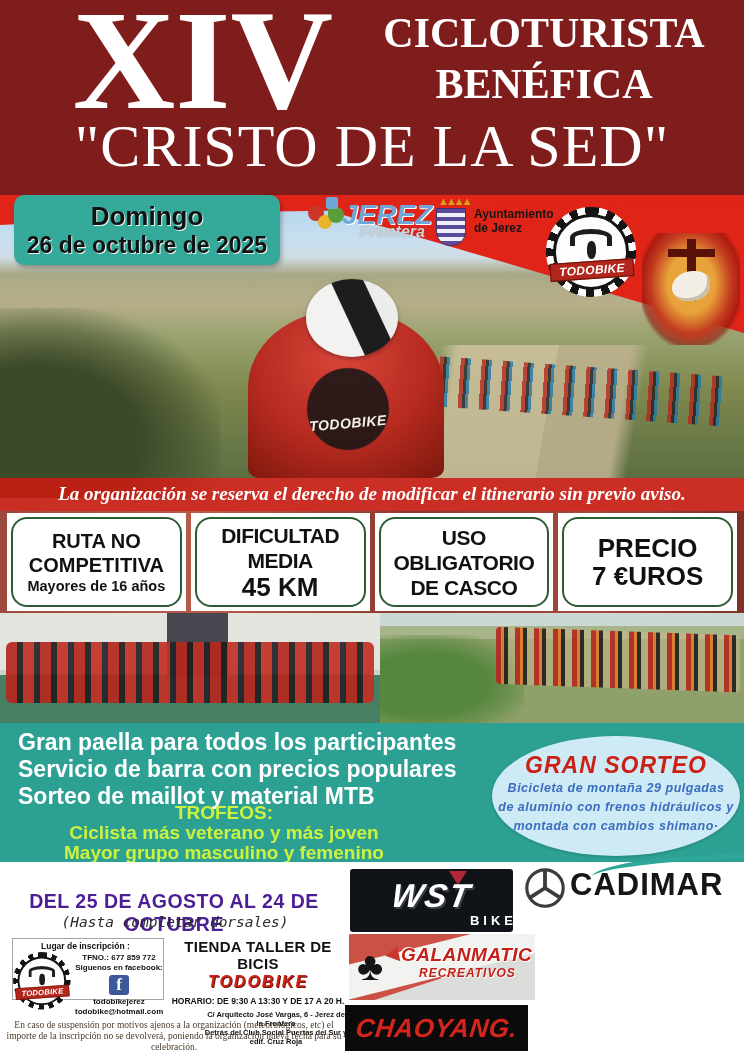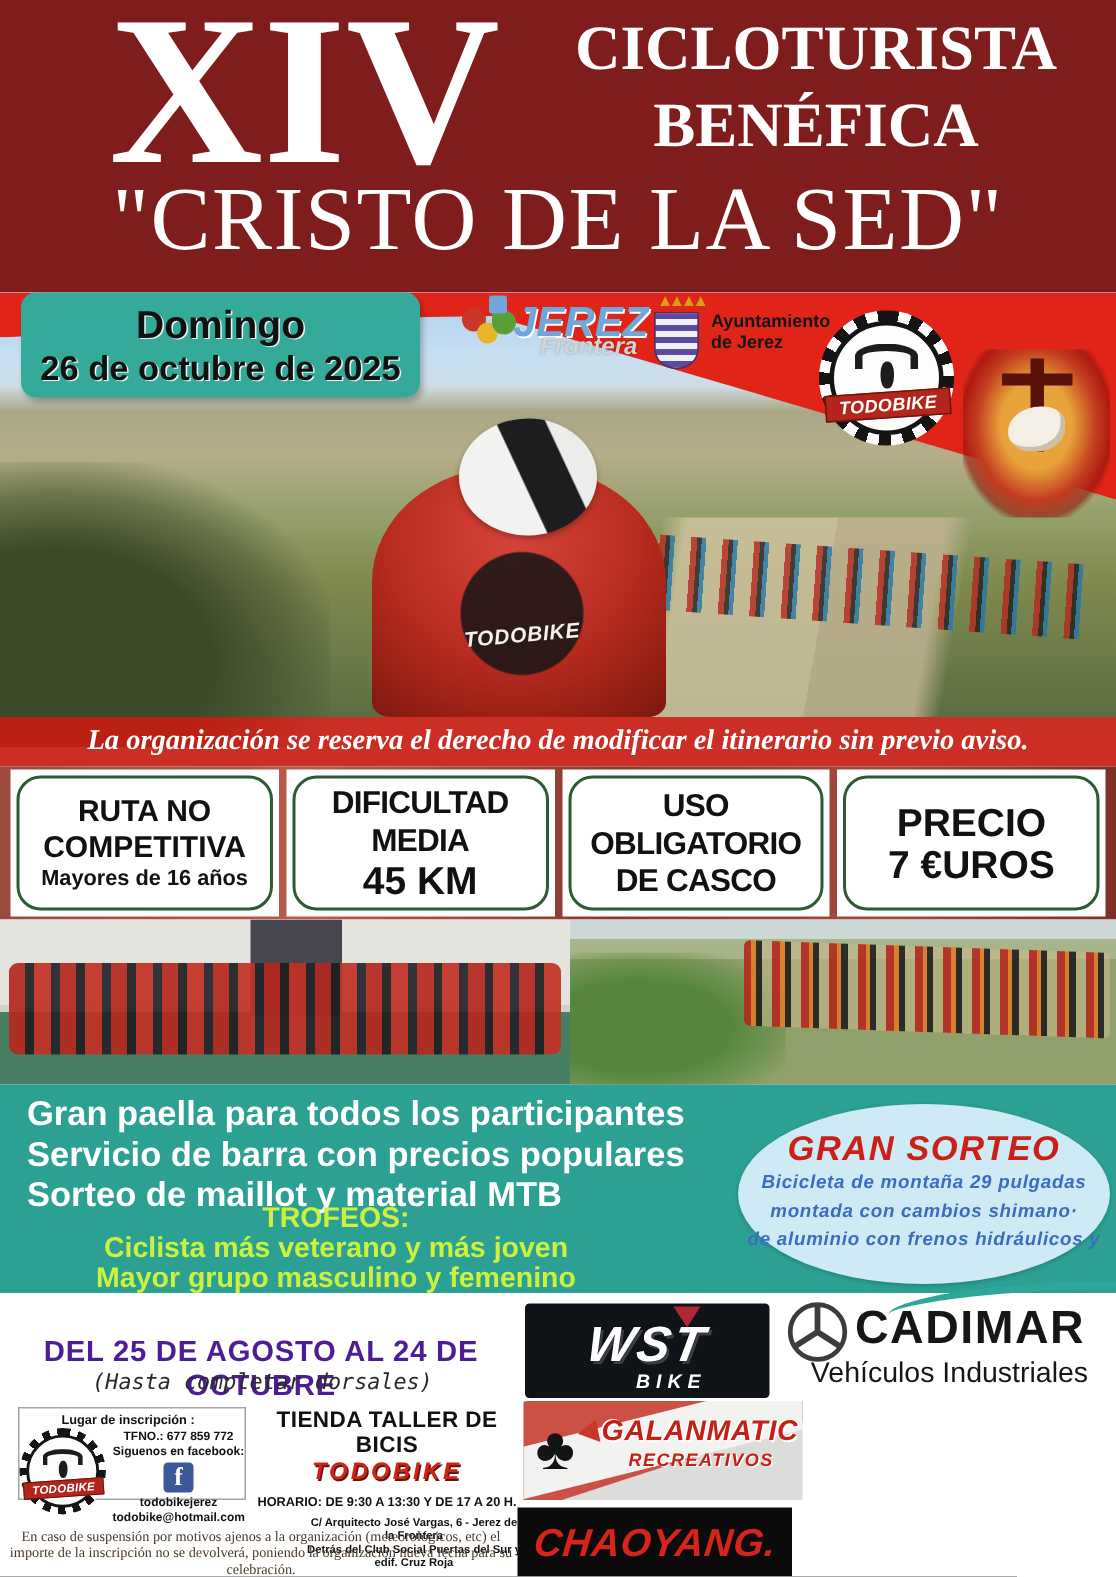--- a/index.html
+++ b/index.html
@@ -138,22 +138,22 @@
   .info-note{position:absolute;left:20px;top:52px;width:310px;text-align:center;color:#2a2a2a;
         font-family:"DejaVu Sans Mono",monospace;font-style:italic;font-size:14.5px;}
 
   .wst{position:absolute;left:350px;top:7px;width:163px;height:63px;background:#101318;border-radius:3px;
         overflow:hidden;}
   .wst-text{position:absolute;left:0;top:8px;width:100%;text-align:center;color:#fff;font-weight:bold;
         font-style:italic;font-size:33px;letter-spacing:2px;transform:skewX(-10deg);
         text-shadow:0 0 1px #0a0a0a,2px 2px 0 #3a3f46;}
   .wst-tri{position:absolute;left:99px;top:2px;width:0;height:0;border-left:9px solid transparent;
         border-right:9px solid transparent;border-top:14px solid #b32633;}
-  .wst-sub{position:absolute;left:16px;top:44px;width:100%;text-align:center;color:#fff;font-weight:bold;
-        font-style:italic;font-size:13px;letter-spacing:4px;}
+  .wst-sub{position:absolute;left:4px;top:44px;width:100%;text-align:right;color:#fff;font-weight:bold;
+        font-size:13px;letter-spacing:4px;}
   .cadimar{position:absolute;left:522px;top:3px;width:220px;height:66px;}
   .cad-star{position:absolute;left:2px;top:2px;width:42px;height:42px;}
   .cad-name{position:absolute;left:48px;top:2px;font-weight:bold;font-size:31px;letter-spacing:1px;color:#161616;}
   .cad-sub{position:absolute;left:2px;top:40px;width:218px;text-align:center;font-size:19px;color:#161616;}
 
   .insc-box{position:absolute;left:12px;top:76px;width:152px;height:62px;border:1px solid #a5a5a5;background:#fff;}
   .insc-label{position:absolute;left:28px;top:2px;font-weight:bold;font-size:8.5px;color:#111;}
   .badge-mini{position:absolute;left:0px;top:13px;transform:scale(.64);transform-origin:top left;}
   .insc-col{position:absolute;left:62px;top:14px;width:88px;text-align:center;color:#111;}
   .insc-phone,.insc-fb,.insc-handle,.insc-mail{font-weight:bold;font-size:8px;line-height:10px;}
@@ -300,22 +300,22 @@
       <div>Sorteo de maillot y material MTB</div>
     </div>
     <div class="trofeos">
       <div class="trofeos-title">TROFEOS:</div>
       <div class="trofeos-line">Ciclista más veterano y más joven</div>
       <div class="trofeos-line">Mayor grupo masculino y femenino</div>
     </div>
     <div class="sorteo">
       <div class="sorteo-title">GRAN SORTEO</div>
       <div class="sorteo-line">Bicicleta de montaña 29 pulgadas</div>
+      <div class="sorteo-line">de aluminio con frenos hidráulicos y</div>
       <div class="sorteo-line">montada con cambios shimano·</div>
-      <div class="sorteo-line">de aluminio con frenos hidráulicos y</div>
     </div>
   </div>
 
   <div class="footer">
     <div class="swoosh"></div>
 
     <div class="info-dates">DEL 25 DE AGOSTO AL 24 DE OCTUBRE</div>
     <div class="info-note">(Hasta completar dorsales)</div>
 
     <div class="wst">
@@ -323,21 +323,20 @@
       <div class="wst-text">WST</div>
       <div class="wst-sub">BIKE</div>
     </div>
 
     <div class="cadimar">
       <svg class="cad-star" viewBox="0 0 24 24">
         <circle cx="12" cy="12" r="10.4" fill="none" stroke="#3c3c3c" stroke-width="1.8"></circle>
         <path d="M12 1.6 L12 12 L3.2 17.6 M12 12 L20.8 17.6" fill="none" stroke="#3c3c3c" stroke-width="2.2"></path>
       </svg>
       <div class="cad-name">CADIMAR</div>
-      <div class="cad-sub">Vehículos Industriales</div>
     </div>
 
     <div class="insc-box">
       <div class="insc-label">Lugar de inscripción :</div>
       <div class="tb-badge badge-mini">
         <div class="tb-inner">
           <div class="tb-horns"></div>
           <div class="tb-face"></div>
           <div class="tb-band">TODOBIKE</div>
         </div>

